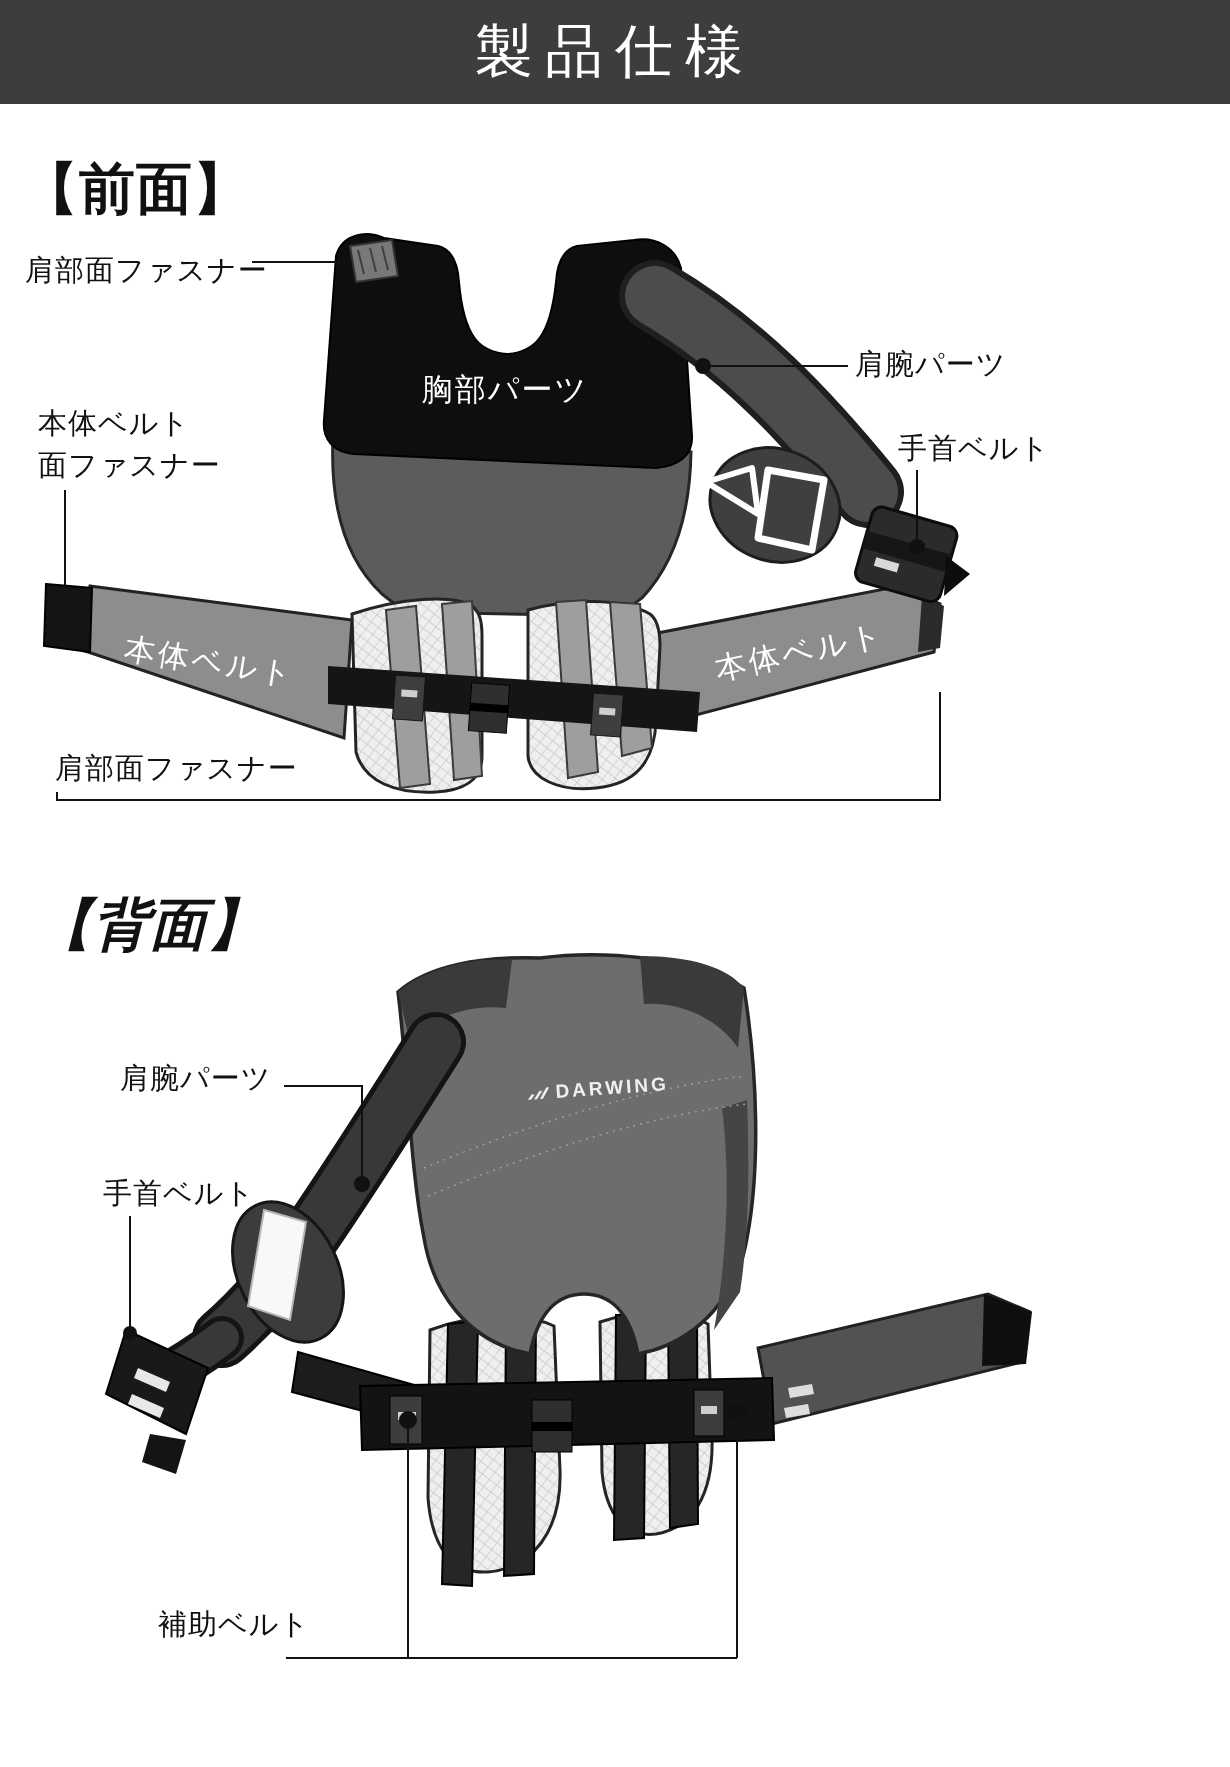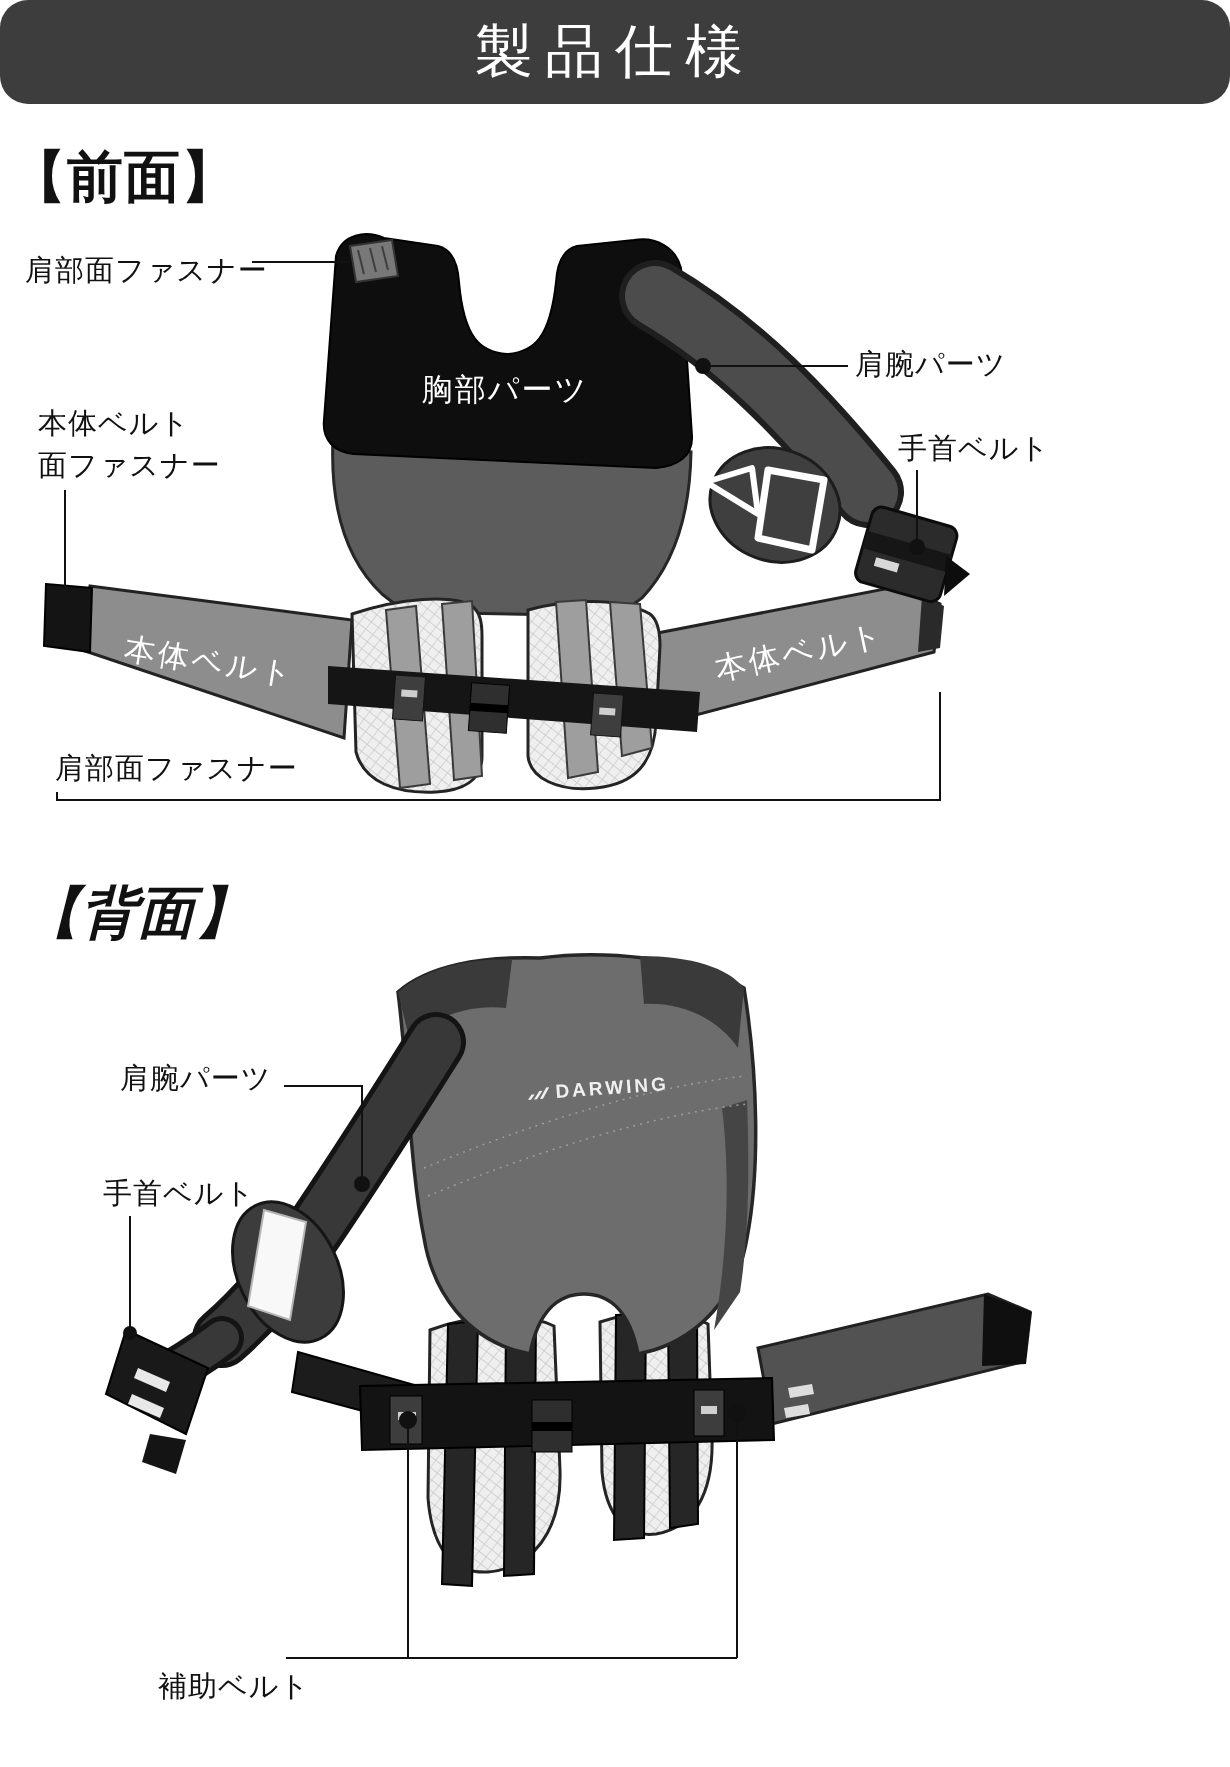--- a/index.html
+++ b/index.html
@@ -2,24 +2,24 @@
 <html><head>
 <meta charset="utf-8">
 <style>
   html,body{margin:0;padding:0;background:#ffffff;}
   .page{
     position:relative;width:1230px;height:1767px;background:#ffffff;
     font-family:"Liberation Sans","DejaVu Sans",sans-serif;overflow:hidden;color:#111;
   }
   .topbar{
     position:absolute;left:0;top:0;width:1230px;height:104px;background:#3d3d3d;
-    display:flex;align-items:center;justify-content:center;z-index:3;border-radius:28px;
+    display:flex;align-items:center;justify-content:center;z-index:3;
   }
   .topbar h1{margin:0;color:#ffffff;font-size:58px;font-weight:500;letter-spacing:12px;}
-  .sec{position:absolute;margin:0;color:#111;font-size:56px;font-weight:600;letter-spacing:1px;z-index:2;white-space:nowrap;}
+  .sec{position:absolute;margin:12px;color:#111;font-size:56px;font-weight:600;letter-spacing:1px;z-index:2;white-space:nowrap;}
   .front-h{left:10px;top:140px;}
   .back-h{left:24px;top:876px;font-style:italic;}
   .art{position:absolute;left:0;top:0;width:1230px;height:1767px;z-index:1;}
   .art text{font-family:"Liberation Sans","DejaVu Sans",sans-serif;}
   .callout{
     position:absolute;color:#111;font-size:29px;font-weight:500;letter-spacing:1px;
     white-space:nowrap;z-index:2;line-height:1.15;
   }
   .callout .l2{margin-top:9px;}
 </style>
@@ -189,15 +189,15 @@
   <div class="callout" style="left:855px;top:348px">肩腕パーツ</div>
   <div class="callout" style="left:898px;top:432px">手首ベルト</div>
   <div class="callout" style="left:38px;top:407px">
     <div>本体ベルト</div>
     <div class="l2">面ファスナー</div>
   </div>
   <div class="callout" style="left:55px;top:752px">肩部面ファスナー</div>
 
   <div class="callout" style="left:120px;top:1062px">肩腕パーツ</div>
   <div class="callout" style="left:103px;top:1177px">手首ベルト</div>
-  <div class="callout" style="left:158px;top:1670px">補助ベルト</div>
+  <div class="callout" style="left:158px;top:1608px">補助ベルト</div>
 
 </div>
 
 </body></html>

